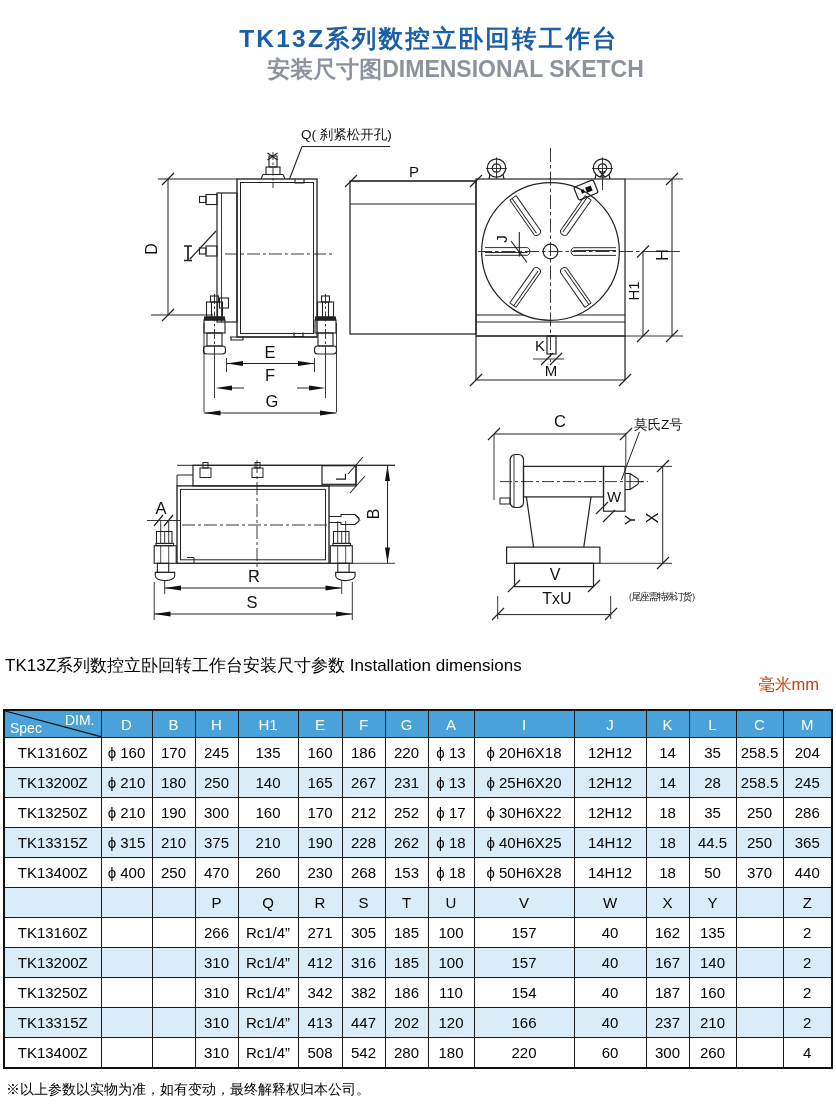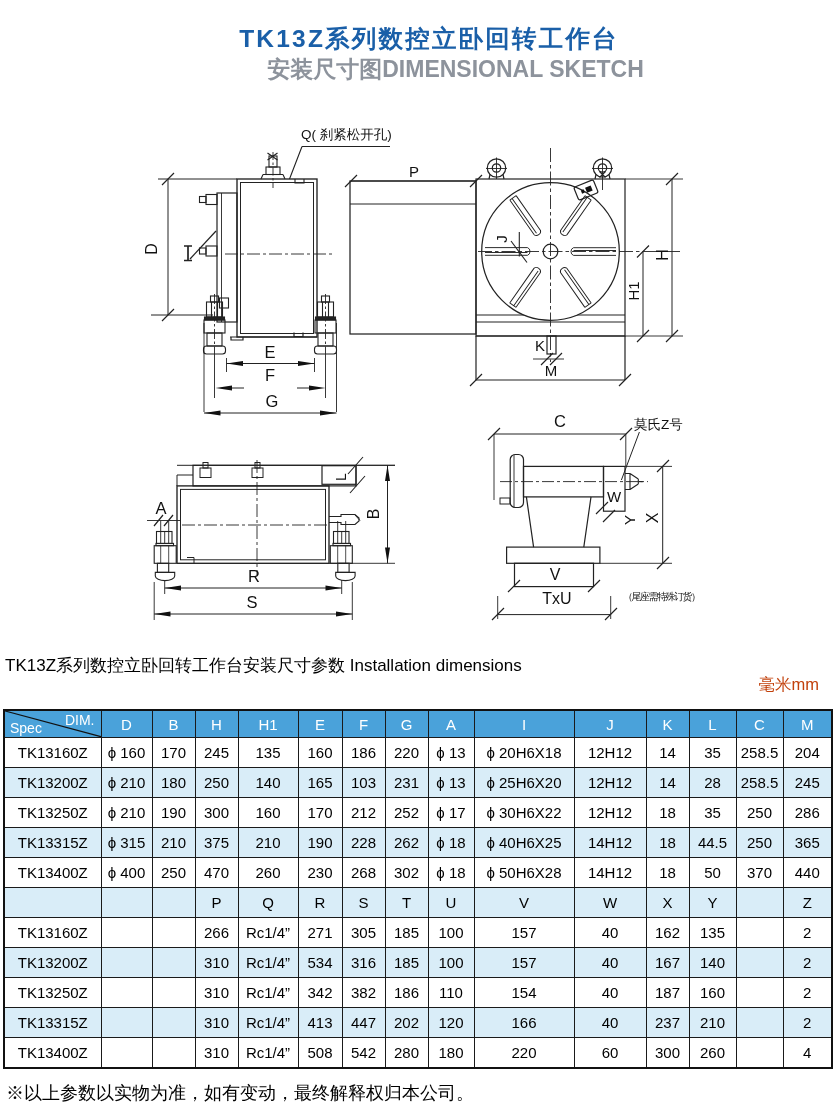--- a/index.html
+++ b/index.html
@@ -14,21 +14,21 @@
   table{position:absolute;top:709px;left:3px;border:2px solid #111;border-collapse:collapse;
         table-layout:fixed;width:830px;font-size:15px;color:#000;}
   td{border:1px solid #1a1a1a;text-align:center;padding:0;height:29px;
      overflow:hidden;white-space:nowrap;}
   tr.hdr td{background:#4aa2da;color:#fff;height:26px;font-size:15px;}
   tr.lb td{background:#d9edf8;}
   .diag{position:relative;}
   .diag svg{position:absolute;left:0;top:0;}
   .dimlbl{position:absolute;top:1px;right:6px;color:#fff;font-size:14px;}
   .speclbl{position:absolute;bottom:1px;left:5px;color:#fff;font-size:14px;margin-top:28px;}
-  .foot{position:absolute;top:1081px;left:6px;font-size:18px;color:#000;}
+  .foot{position:absolute;top:1081px;left:6px;font-size:14px;color:#000;}
   #draw{position:absolute;left:0;top:110px;}
   #draw text{font-family:"Liberation Sans", sans-serif;}
 </style>
 </head>
 <body>
 <div class="title">TK13Z系列数控立卧回转工作台</div>
 <div class="subtitle">安装尺寸图DIMENSIONAL SKETCH</div>
 
 <svg id="draw" width="836" height="560" viewBox="0 0 836 560" fill="none" stroke="#222" stroke-width="1.1" stroke-linecap="butt">
 
@@ -346,21 +346,21 @@
         <td>258.5</td>
         <td>204</td>
       </tr>
 <tr class="lb">
         <td>TK13200Z</td>
         <td>ϕ 210</td>
         <td>180</td>
         <td>250</td>
         <td>140</td>
         <td>165</td>
-        <td>103</td>
+        <td>267</td>
         <td>231</td>
         <td>ϕ 13</td>
         <td>ϕ 25H6X20</td>
         <td>12H12</td>
         <td>14</td>
         <td>28</td>
         <td>258.5</td>
         <td>245</td>
       </tr>
 <tr>
@@ -398,21 +398,21 @@
         <td>365</td>
       </tr>
 <tr>
         <td>TK13400Z</td>
         <td>ϕ 400</td>
         <td>250</td>
         <td>470</td>
         <td>260</td>
         <td>230</td>
         <td>268</td>
-        <td>302</td>
+        <td>153</td>
         <td>ϕ 18</td>
         <td>ϕ 50H6X28</td>
         <td>14H12</td>
         <td>18</td>
         <td>50</td>
         <td>370</td>
         <td>440</td>
       </tr>
 <tr class="lb">
         <td></td>
@@ -447,21 +447,21 @@
         <td>135</td>
         <td></td>
         <td>2</td>
       </tr>
 <tr class="lb">
         <td>TK13200Z</td>
         <td></td>
         <td></td>
         <td>310</td>
         <td>Rc1/4”</td>
-        <td>534</td>
+        <td>412</td>
         <td>316</td>
         <td>185</td>
         <td>100</td>
         <td>157</td>
         <td>40</td>
         <td>167</td>
         <td>140</td>
         <td></td>
         <td>2</td>
       </tr>

